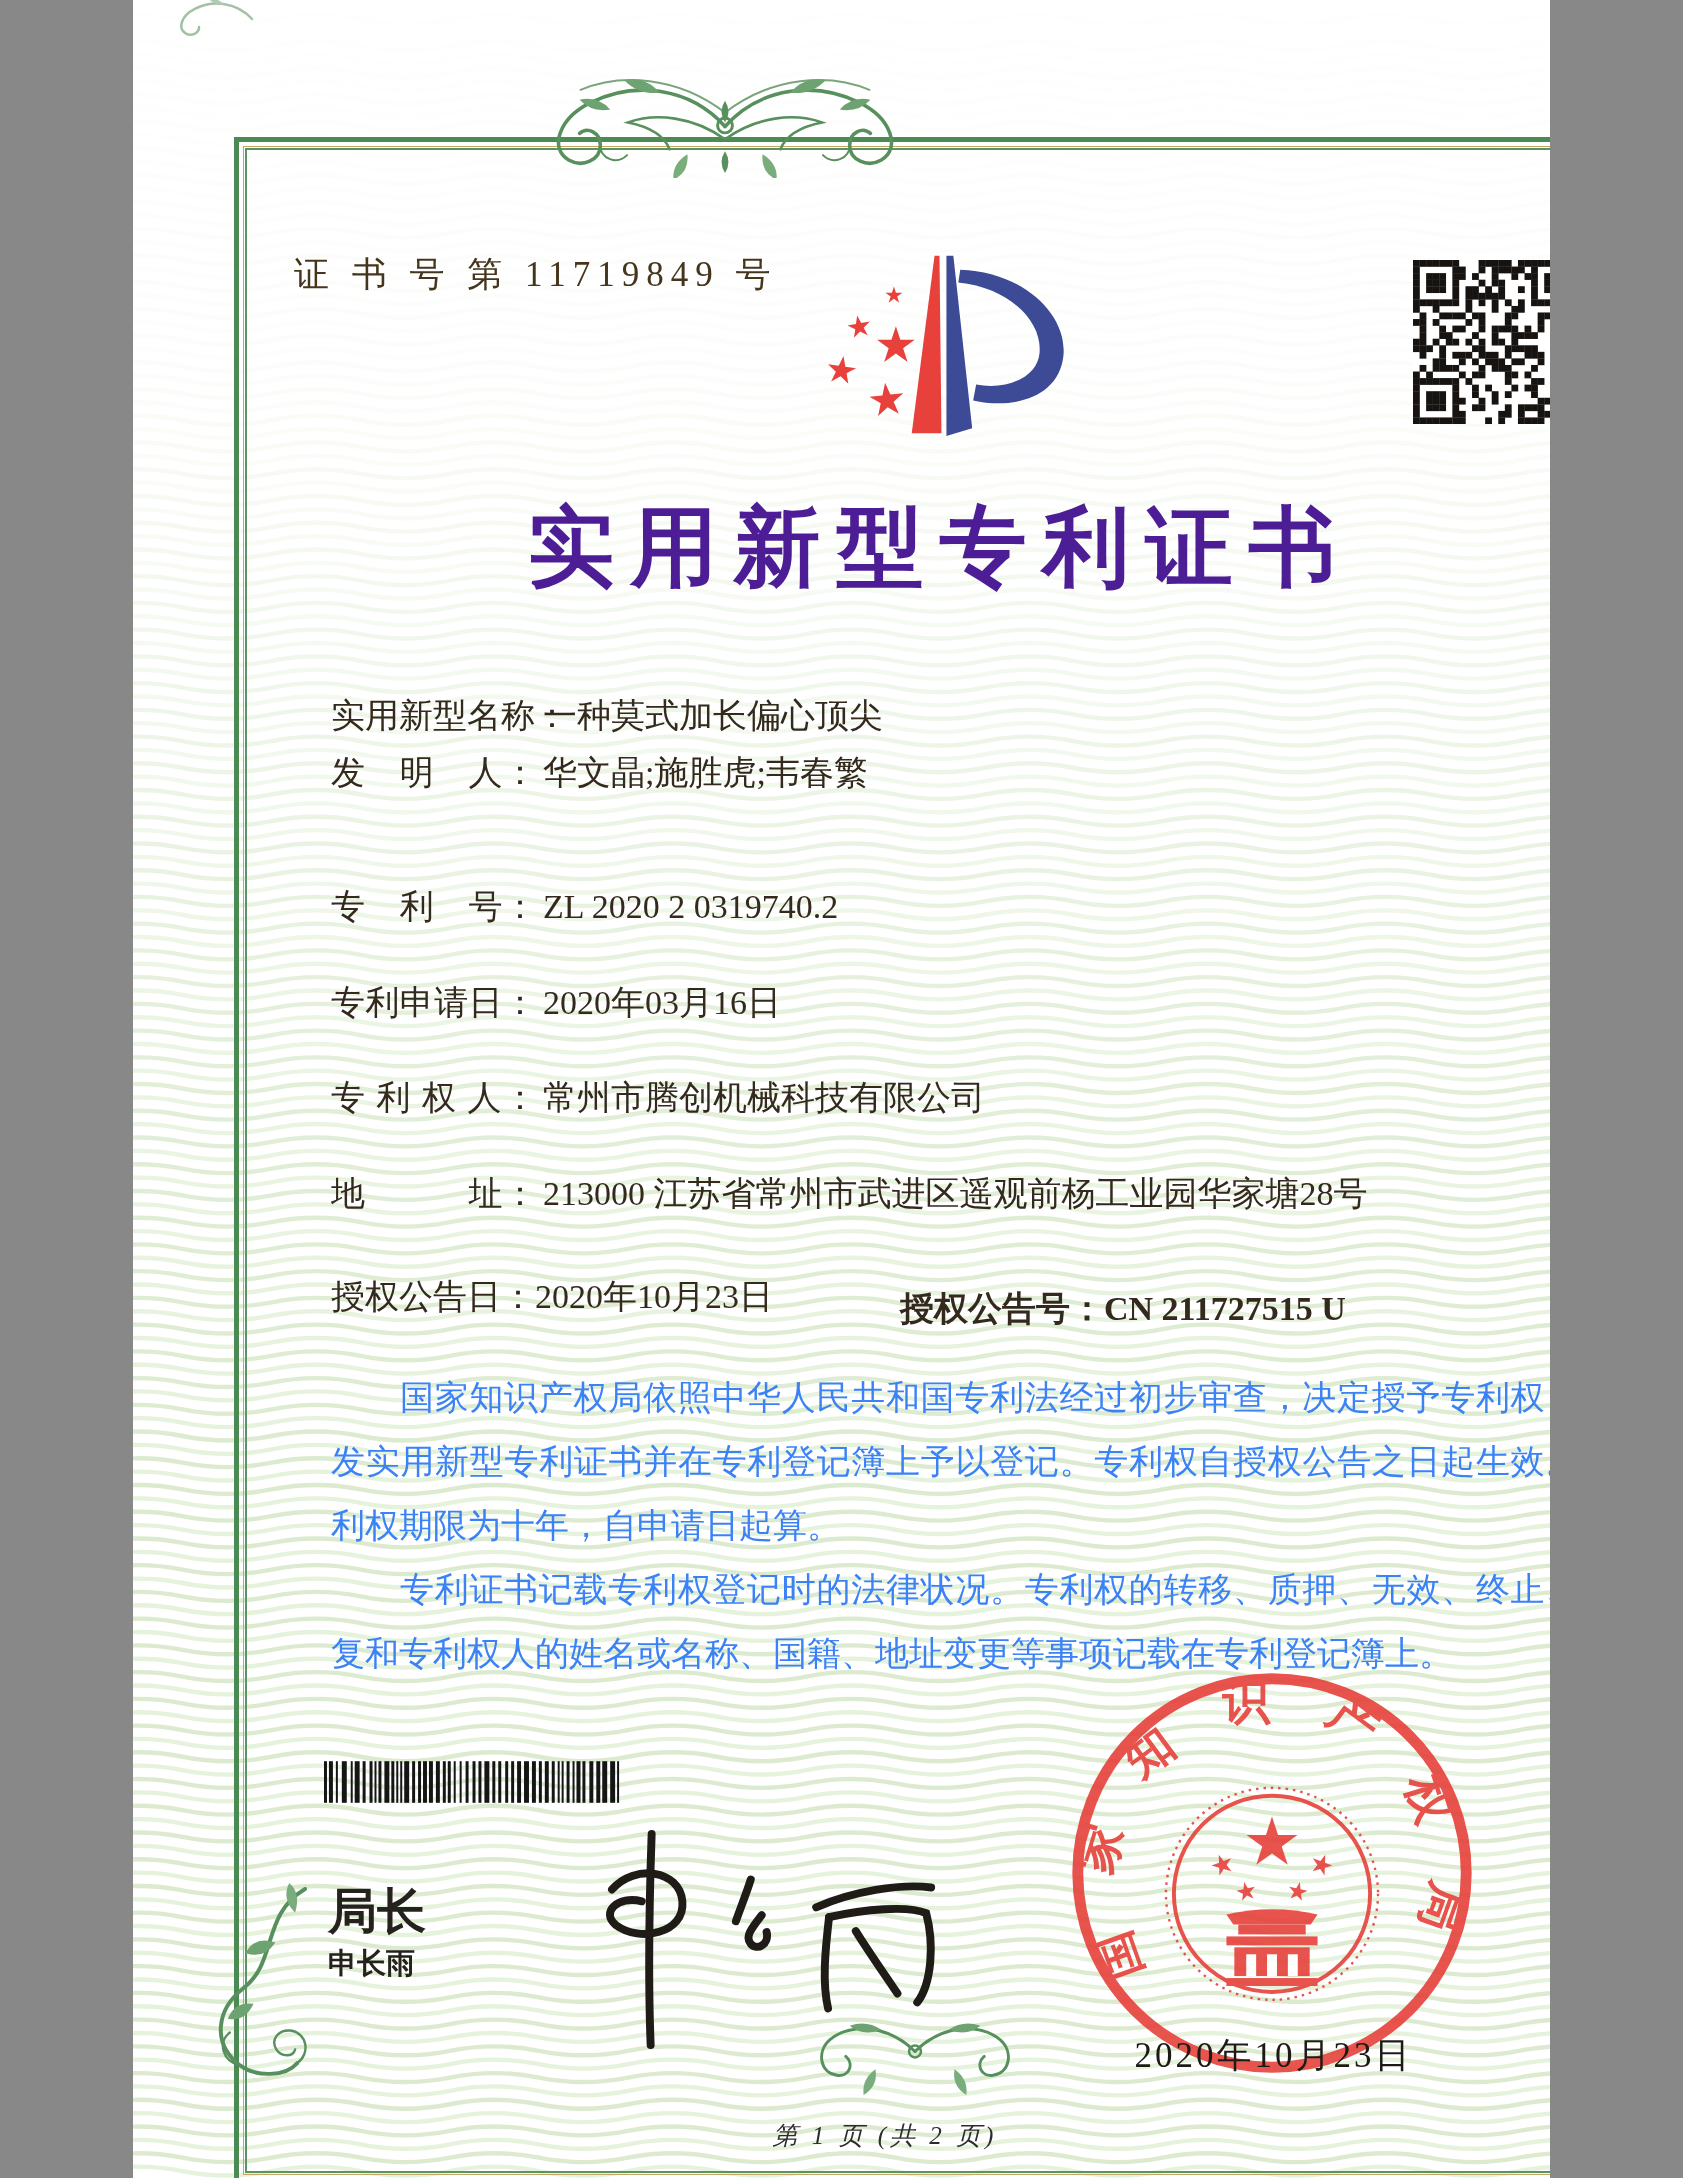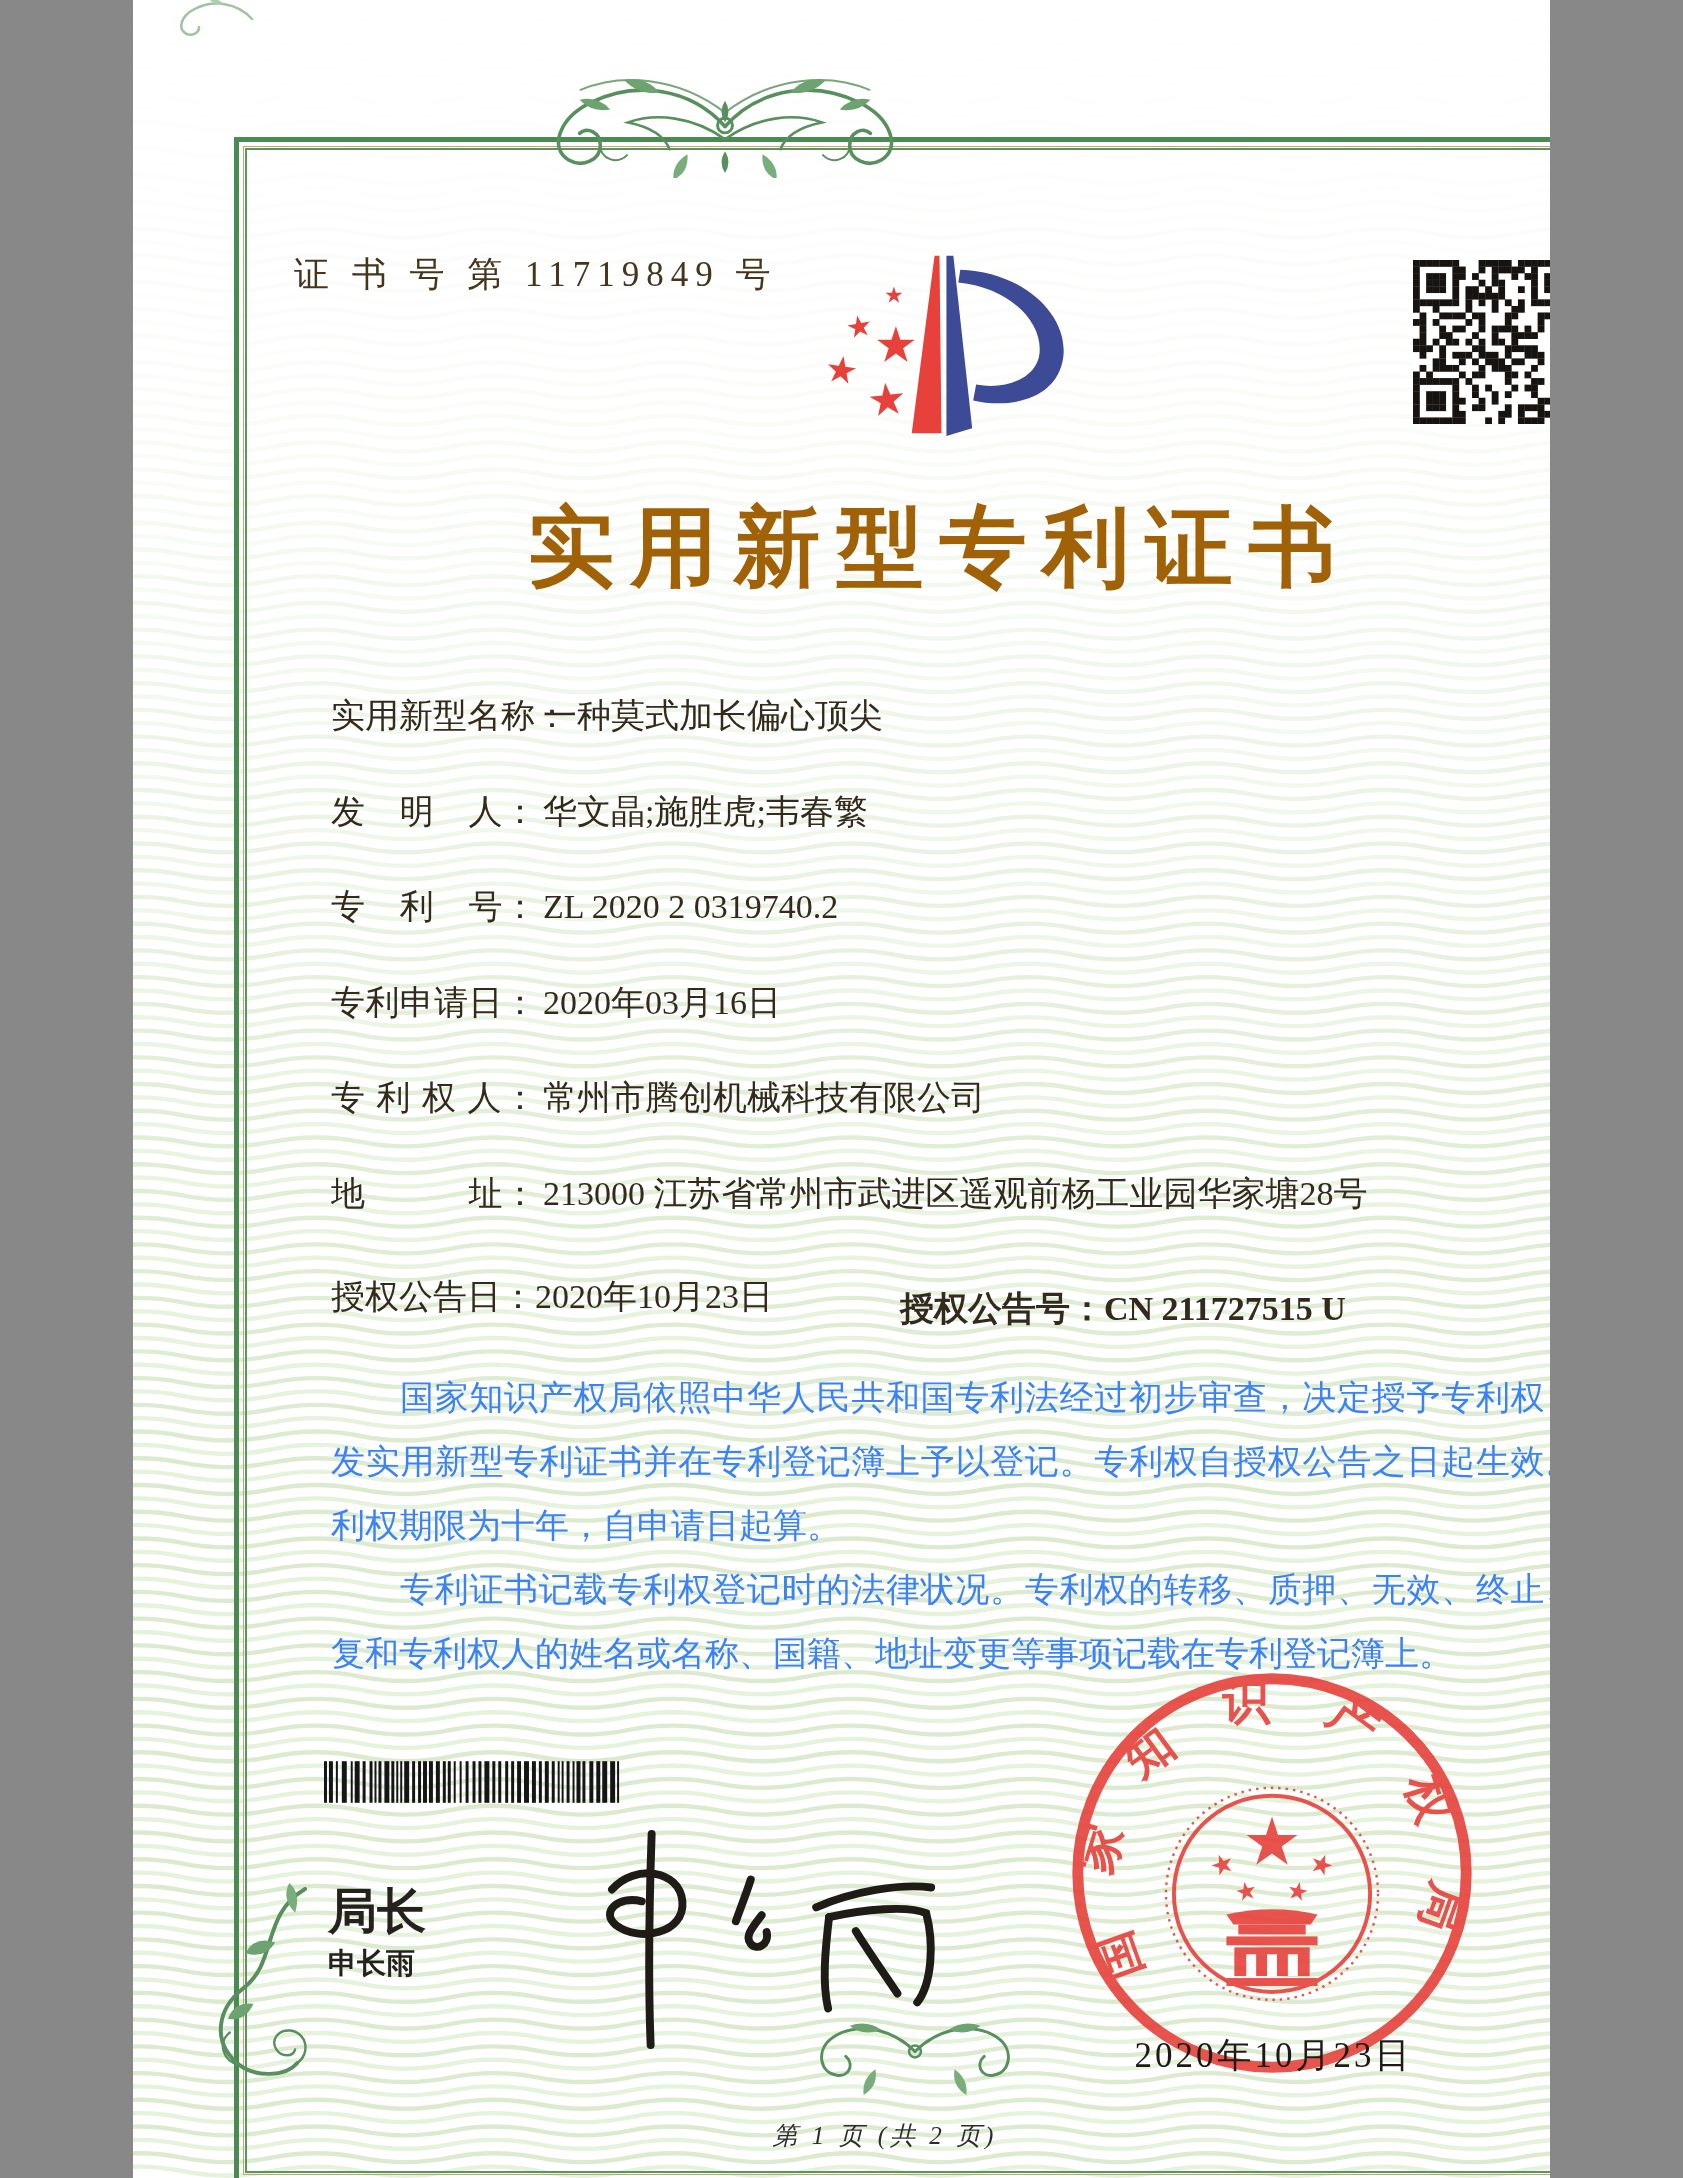--- a/index.html
+++ b/index.html
@@ -25,21 +25,21 @@
          border:5px solid #4c8a54;z-index:2;}
   .frame-gold{position:absolute;inset:4px;border:1px solid #c3a863;}
   .frame-in{position:absolute;inset:6px;border:2px solid #5d9363;}
   .orn{z-index:3;}
   
   .cert-no{left:161px;top:251px;font-size:35px;letter-spacing:7px;color:#46351d;z-index:4;}
   .logo{left:645px;top:228px;z-index:4;}
   .qr{left:1280px;top:260px;z-index:4;}
   
   .title{left:257px;top:489px;width:1099px;text-align:center;font-size:87px;font-weight:700;
-         letter-spacing:16px;color:#a16207;z-index:4;}
+         letter-spacing:16px;color:#4c1d95;z-index:4;}
   
   .frow{position:absolute;left:198px;font-size:34px;color:#332a1d;white-space:nowrap;z-index:4;}
   .flabel{display:inline-block;width:206px;text-align:justify;text-align-last:justify;
           -moz-text-align-last:justify;}
   .fval{padding-left:6px;}
   .grant2{position:absolute;left:569px;top:12px;font-weight:bold;}
   
   .legal{left:198px;top:1366px;width:1283px;font-size:34px;line-height:64px;
          text-align:justify;color:#3b82f6;z-index:4;}
   .legal p{margin:0;text-indent:69px;}
@@ -630,21 +630,21 @@
       <rect x="26.56" y="159.36" width="6.89" height="6.89" fill="#161310"></rect>
       <rect x="33.20" y="159.36" width="6.89" height="6.89" fill="#161310"></rect>
       <rect x="39.84" y="159.36" width="6.89" height="6.89" fill="#161310"></rect>
     </svg>
 
   <div class="abs title">实用新型专利证书</div>
 
   <div class="frow" style="top:693px">
     <span class="flabel">实用新型名称：</span><span class="fval">一种莫式加长偏心顶尖</span>
   </div>
-  <div class="frow" style="top:789px">
+  <div class="frow" style="top:750px">
     <span class="flabel">发　明　人：</span><span class="fval">华文晶;施胜虎;韦春繁</span>
   </div>
   <div class="frow" style="top:884px">
     <span class="flabel">专　利　号：</span><span class="fval">ZL 2020 2 0319740.2</span>
   </div>
   <div class="frow" style="top:980px">
     <span class="flabel">专利申请日：</span><span class="fval">2020年03月16日</span>
   </div>
   <div class="frow" style="top:1075px">
     <span class="flabel">专 利 权 人：</span><span class="fval">常州市腾创机械科技有限公司</span>

